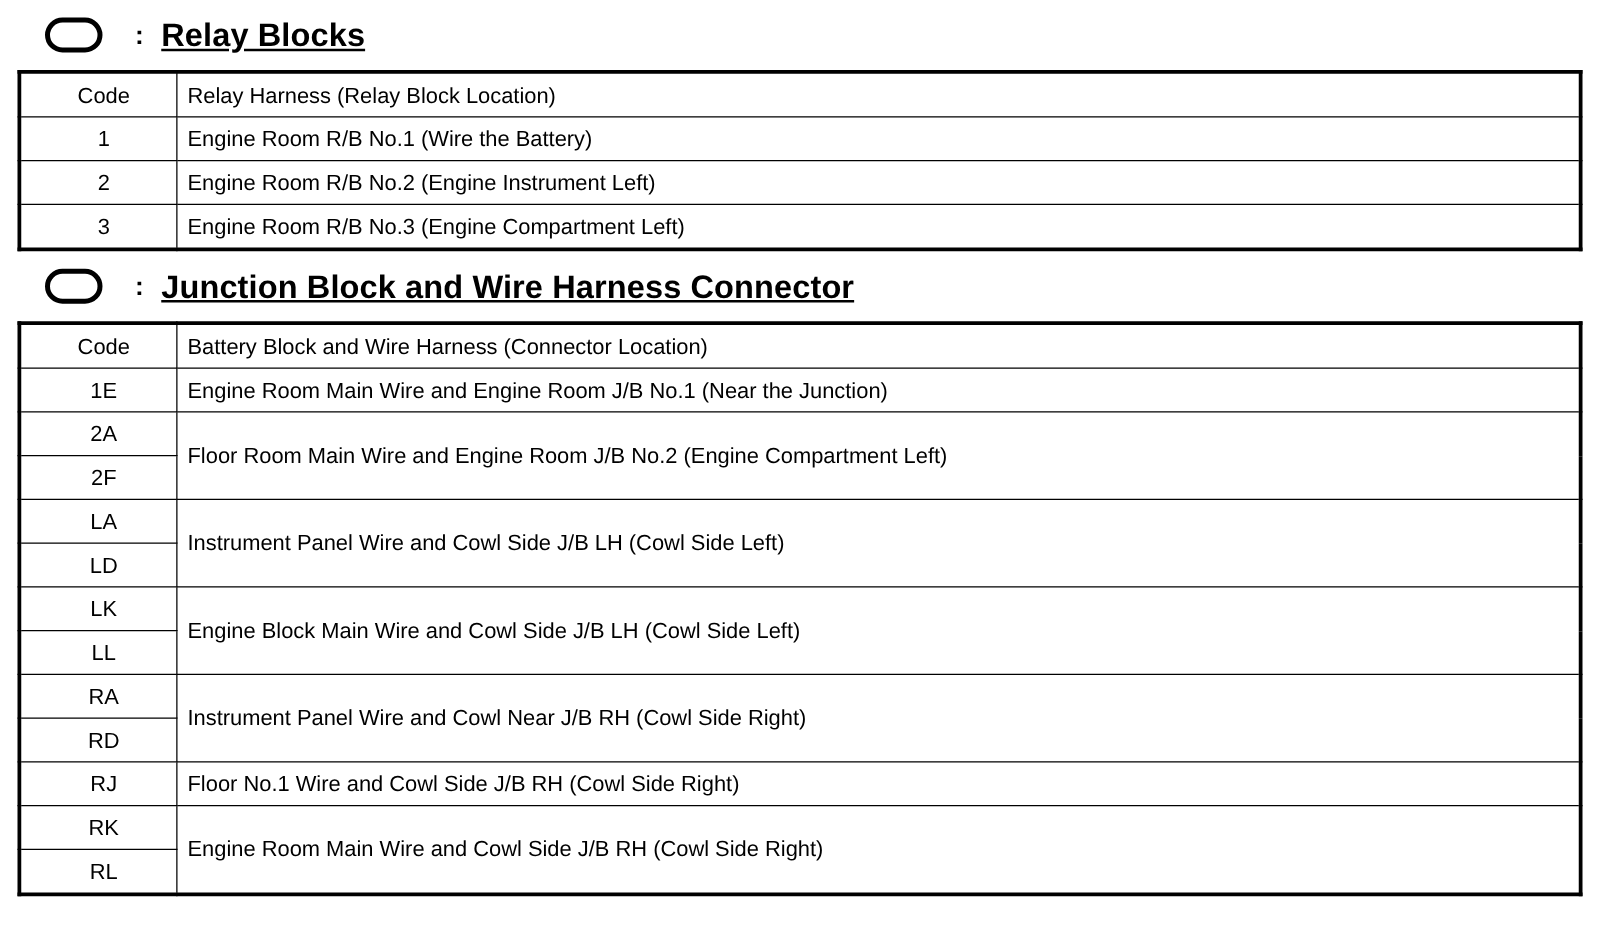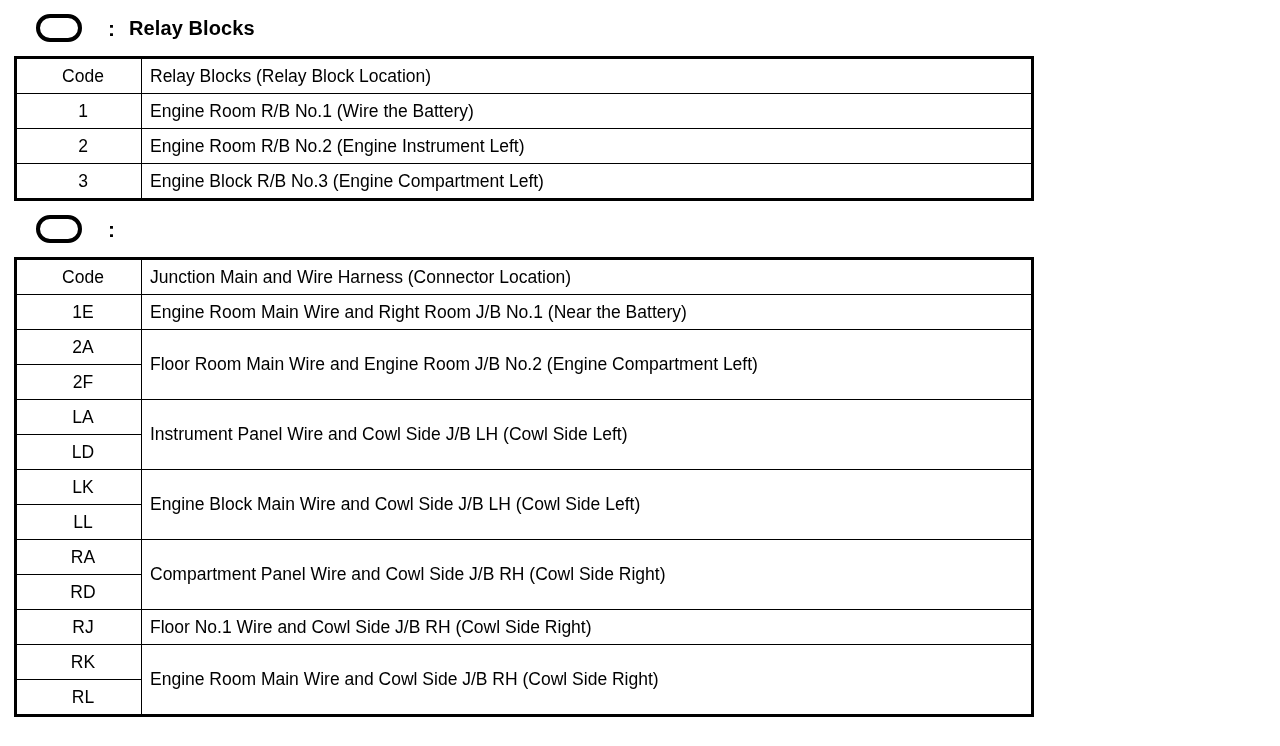--- a/index.html
+++ b/index.html
@@ -37,29 +37,30 @@
     box-sizing: border-box;
     flex: 0 0 auto;
   }
   .header-colon {
     font-size: 21px;
     font-weight: bold;
     margin: 0 14px 0 26px;
     line-height: 1;
   }
   .header-title {
-    font-size: 20px;
+    font-size: 26px;
     font-weight: bold;
     letter-spacing: 0.1px;
     white-space: nowrap;
+    text-decoration: underline;
   }
 
   
   table.spec {
-    width: 1020px;
+    width: 1252px;
     border-collapse: collapse;
     table-layout: fixed;
     border: 3px solid #000;
   }
   table.spec td {
     border: 1.5px solid #000;
     font-size: 17.5px;
     padding: 0 0 0 8px;
     height: 34px;
     vertical-align: middle;
@@ -83,52 +84,53 @@
   <div class="section-header">
     <span class="header-symbol"></span>
     <span class="header-colon">:</span>
     <span class="header-title">Relay Blocks</span>
   </div>
 
   <table class="spec">
     <tbody>
       <tr>
         <td class="code">Code</td>
-        <td class="desc">Relay Blocks (Relay Block Location)</td>
+        <td class="desc">Relay Harness (Relay Block Location)</td>
       </tr>
       <tr>
         <td class="code">1</td>
         <td class="desc">Engine Room R/B No.1 (Wire the Battery)</td>
       </tr>
       <tr>
         <td class="code">2</td>
         <td class="desc">Engine Room R/B No.2 (Engine Instrument Left)</td>
       </tr>
       <tr>
         <td class="code">3</td>
-        <td class="desc">Engine Block R/B No.3 (Engine Compartment Left)</td>
+        <td class="desc">Engine Room R/B No.3 (Engine Compartment Left)</td>
       </tr>
     </tbody>
   </table>
 
   <div class="section-header">
     <span class="header-symbol"></span>
     <span class="header-colon">:</span>
+    <span class="header-title">Junction Block and Wire Harness Connector</span>
   </div>
 
   <table class="spec">
     <tbody>
       <tr>
         <td class="code">Code</td>
-        <td class="desc">Junction Main and Wire Harness (Connector Location)</td>
+        <td class="desc">Battery Block and Wire Harness (Connector Location)</td>
       </tr>
 
       <tr>
         <td class="code">1E</td>
-        <td class="desc">Engine Room Main Wire and Right Room J/B No.1 (Near the Battery)</td>
+        <td class="desc">Engine Room Main Wire and Engine Room J/B No.1 (Near the Junction)</td>
       </tr>
 
       <tr>
         <td class="code">2A</td>
         <td class="desc" rowspan="2">Floor Room Main Wire and Engine Room J/B No.2 (Engine Compartment Left)</td>
       </tr>
       <tr>
         <td class="code">2F</td>
       </tr>
 
@@ -143,21 +145,21 @@
       <tr>
         <td class="code">LK</td>
         <td class="desc" rowspan="2">Engine Block Main Wire and Cowl Side J/B LH (Cowl Side Left)</td>
       </tr>
       <tr>
         <td class="code">LL</td>
       </tr>
 
       <tr>
         <td class="code">RA</td>
-        <td class="desc" rowspan="2">Compartment Panel Wire and Cowl Side J/B RH (Cowl Side Right)</td>
+        <td class="desc" rowspan="2">Instrument Panel Wire and Cowl Near J/B RH (Cowl Side Right)</td>
       </tr>
       <tr>
         <td class="code">RD</td>
       </tr>
 
       <tr>
         <td class="code">RJ</td>
         <td class="desc">Floor No.1 Wire and Cowl Side J/B RH (Cowl Side Right)</td>
       </tr>
 

